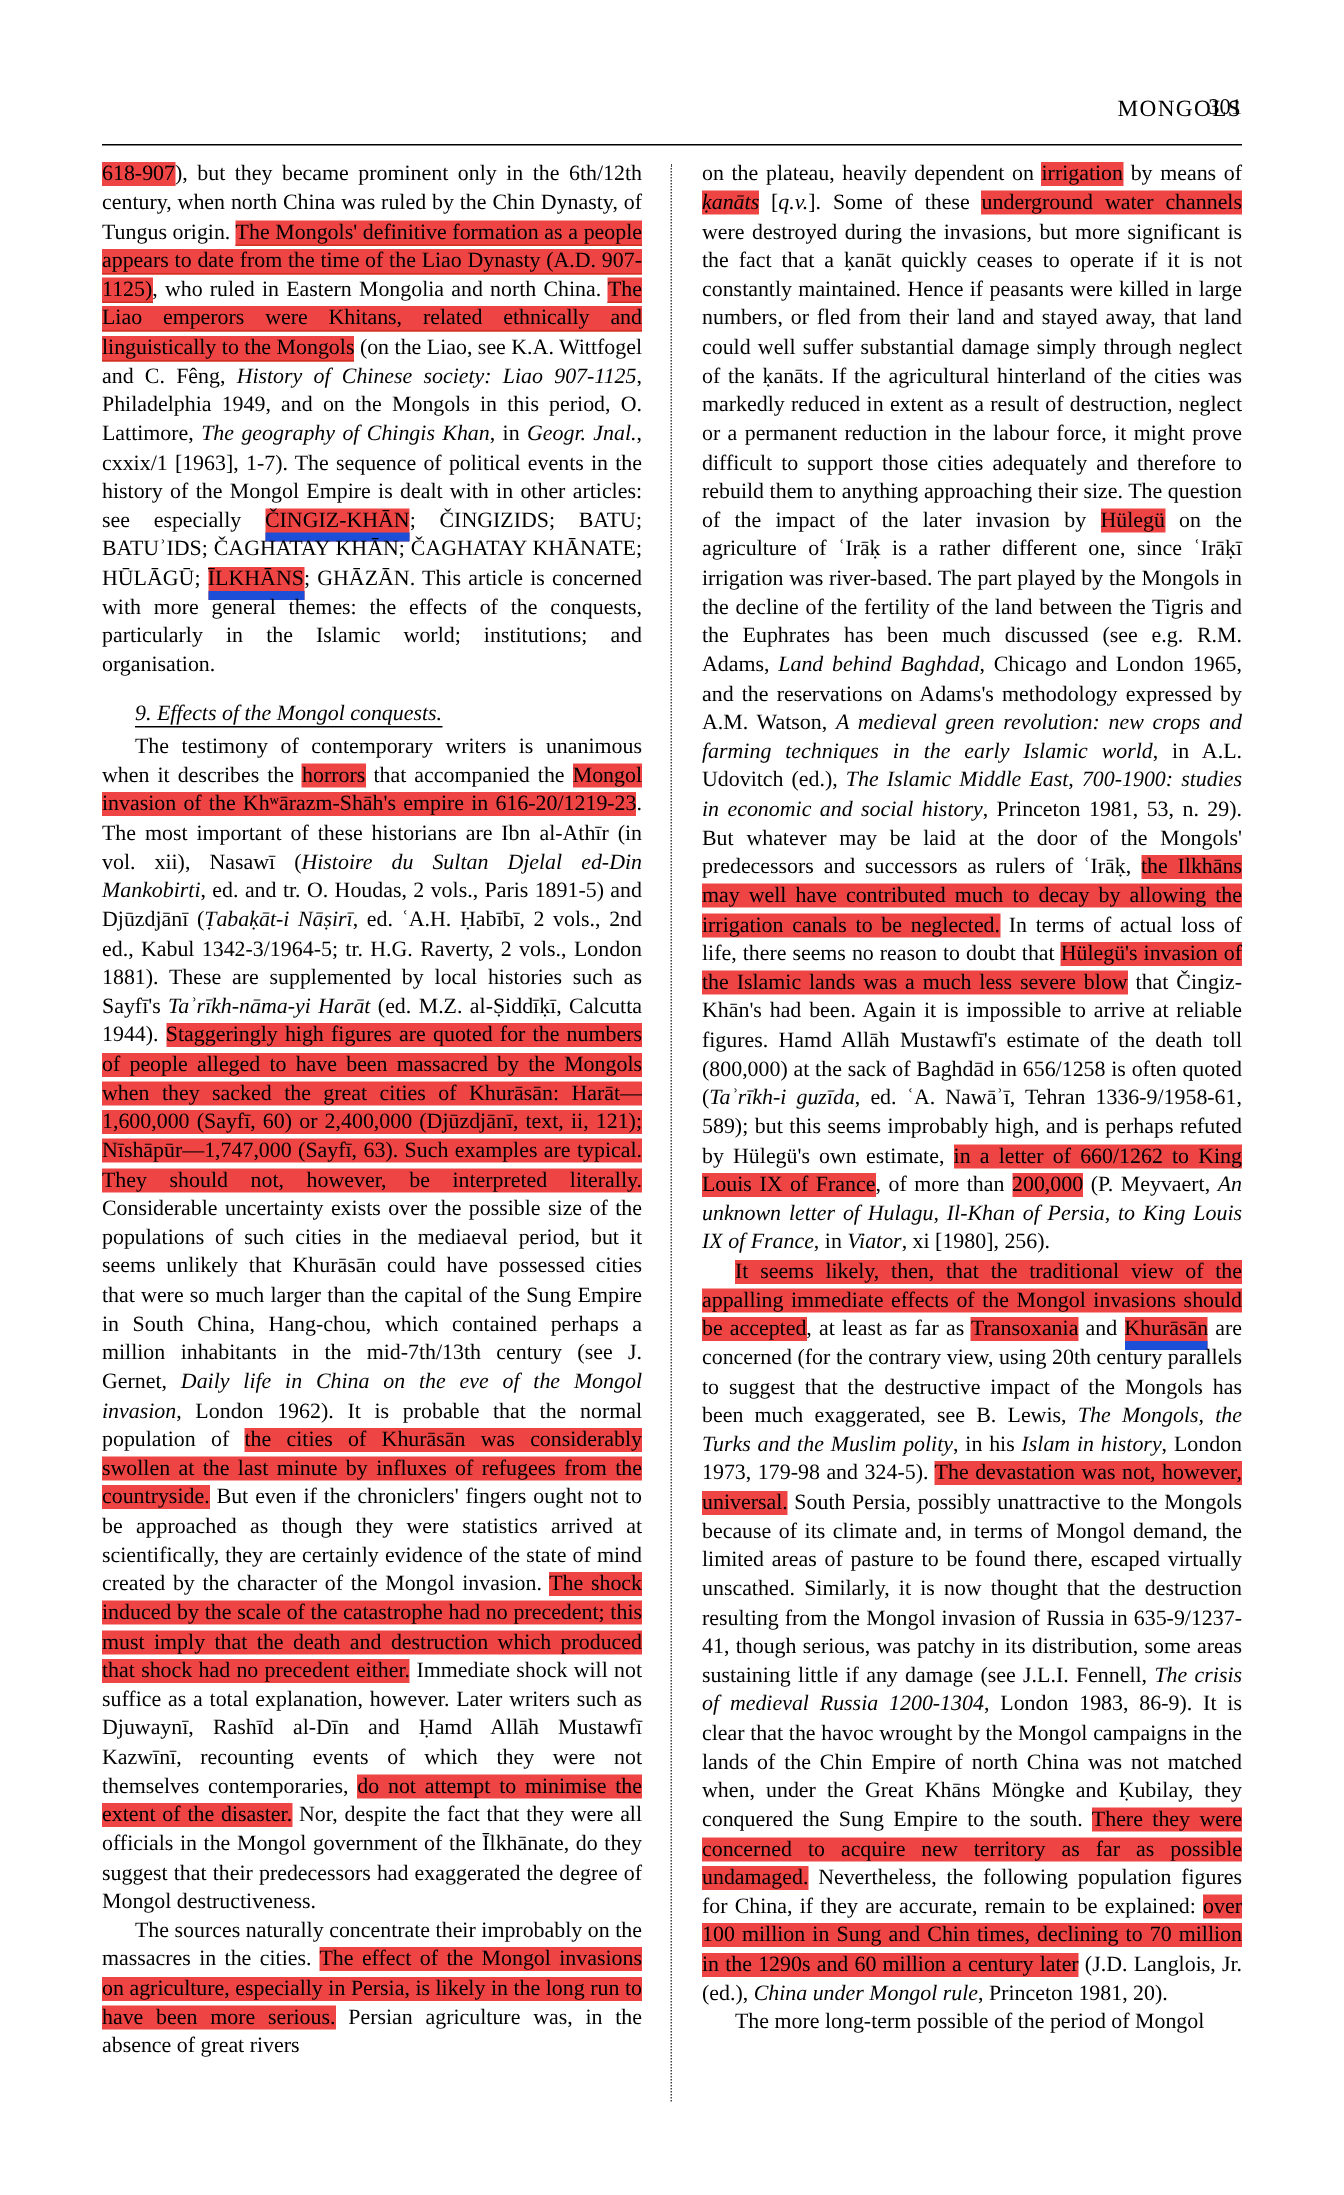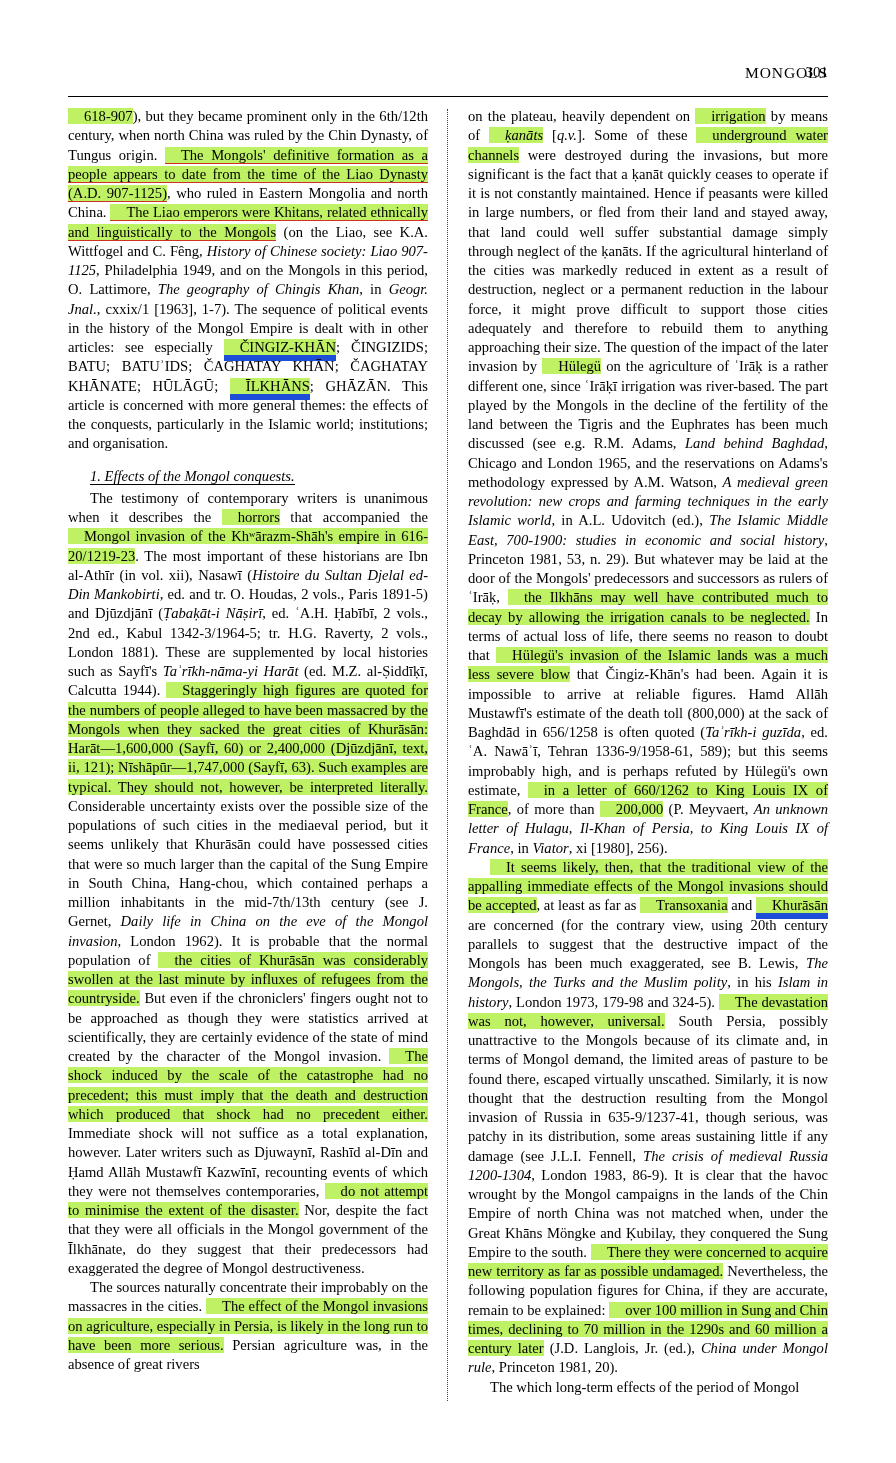--- a/index.html
+++ b/index.html
@@ -81,22 +81,21 @@
   }
   p.noindent { text-indent: 0; }
   .sec-head {
     margin: 13px 0 3px 0;
     text-indent: 22px;
     font-style: italic;
     font-size: 14.6px;
   }
   .sec-head span.u { border-bottom: 1px solid #000; }
   .hl {
-    background: #bef264;
-    padding-left: 16px;
+    background: #ef4444;
   }
   .u { text-decoration: none; border-bottom: 6px solid #1d4ed8; }
   .ul-red { border-bottom: 1.3px solid #d03020; }
   i, .it { font-style: italic; margin-top: 20px; }
 </style>
 </head>
 <body>
 
 <div class="page">
 
@@ -107,31 +106,31 @@
 
   <div class="rule"></div>
 
   <div class="columns">
     <div class="divider"></div>
 
     <div class="col col-left">
 
       <p class="noindent"><span class="hl">618-907</span><span>), but they became prominent only in the 6th/12th century, when north China was ruled by the Chin Dynasty, of Tungus origin. </span><span class="hl ul-red">The Mongols' definitive formation as a people appears to date from the time of the Liao Dynasty (A.D. 907-1125)</span><span>, who ruled in Eastern Mongolia and north China. </span><span class="hl ul-red">The Liao emperors were Khitans, related ethnically and linguistically to the Mongols</span><span> (on the Liao, see K.A. Wittfogel and C. Fêng, </span><i>History of Chinese society: Liao 907-1125</i><span>, Philadelphia 1949, and on the Mongols in this period, O. Lattimore, </span><i>The geography of Chingis Khan</i><span>, in </span><i>Geogr. Jnal.</i><span>, cxxix/1 [1963], 1-7). The sequence of political events in the history of the Mongol Empire is dealt with in other articles: see especially </span><span class="hl u">ČINGIZ-KHĀN</span><span>; ČINGIZIDS; BATU; BATUʾIDS; ČAGHATAY KHĀN; ČAGHATAY KHĀNATE; HŪLĀGŪ; </span><span class="hl u">ĪLKHĀNS</span><span>; GHĀZĀN. This article is concerned with more general themes: the effects of the conquests, particularly in the Islamic world; institutions; and organisation.</span></p>
 
-      <div class="sec-head"><span class="u">1. Effects of the Mongol conquests.</span></div>
+      <div class="sec-head"><span class="u">9. Effects of the Mongol conquests.</span></div>
 
       <p><span>The testimony of contemporary writers is unanimous when it describes the </span><span class="hl">horrors</span><span> that accompanied the </span><span class="hl">Mongol invasion of the Khʷārazm-Shāh's empire in 616-20/1219-23</span><span>. The most important of these historians are Ibn al-Athīr (in vol. xii), Nasawī (</span><i>Histoire du Sultan Djelal ed-Din Mankobirti</i><span>, ed. and tr. O. Houdas, 2 vols., Paris 1891-5) and Djūzdjānī (</span><i>Ṭabaḳāt-i Nāṣirī</i><span>, ed. ʿA.H. Ḥabībī, 2 vols., 2nd ed., Kabul 1342-3/1964-5; tr. H.G. Raverty, 2 vols., London 1881). These are supplemented by local histories such as Sayfī's </span><i>Taʾrīkh-nāma-yi Harāt</i><span> (ed. M.Z. al-Ṣiddīḳī, Calcutta 1944). </span><span class="hl">Staggeringly high figures are quoted for the numbers of people alleged to have been massacred by the Mongols when they sacked the great cities of Khurāsān: Harāt—1,600,000 (Sayfī, 60) or 2,400,000 (Djūzdjānī, text, ii, 121); Nīshāpūr—1,747,000 (Sayfī, 63). Such examples are typical. They should not, however, be interpreted literally.</span><span> Considerable uncertainty exists over the possible size of the populations of such cities in the mediaeval period, but it seems unlikely that Khurāsān could have possessed cities that were so much larger than the capital of the Sung Empire in South China, Hang-chou, which contained perhaps a million inhabitants in the mid-7th/13th century (see J. Gernet, </span><i>Daily life in China on the eve of the Mongol invasion</i><span>, London 1962). It is probable that the normal population of </span><span class="hl">the cities of Khurāsān was considerably swollen at the last minute by influxes of refugees from the countryside.</span><span> But even if the chroniclers' fingers ought not to be approached as though they were statistics arrived at scientifically, they are certainly evidence of the state of mind created by the character of the Mongol invasion. </span><span class="hl">The shock induced by the scale of the catastrophe had no precedent; this must imply that the death and destruction which produced that shock had no precedent either.</span><span> Immediate shock will not suffice as a total explanation, however. Later writers such as Djuwaynī, Rashīd al-Dīn and Ḥamd Allāh Mustawfī Kazwīnī, recounting events of which they were not themselves contemporaries, </span><span class="hl">do not attempt to minimise the extent of the disaster.</span><span> Nor, despite the fact that they were all officials in the Mongol government of the Īlkhānate, do they suggest that their predecessors had exaggerated the degree of Mongol destructiveness.</span></p>
 
       <p><span>The sources naturally concentrate their improbably on the massacres in the cities. </span><span class="hl">The effect of the Mongol invasions on agriculture, especially in Persia, is likely in the long run to have been more serious.</span><span> Persian agriculture was, in the absence of great rivers</span></p>
 
     </div>
 
     <div class="col col-right">
 
       <p class="noindent"><span>on the plateau, heavily dependent on </span><span class="hl">irrigation</span><span> by means of </span><span class="hl it">ḳanāts</span><span> [</span><i>q.v.</i><span>]. Some of these </span><span class="hl">underground water channels</span><span> were destroyed during the invasions, but more significant is the fact that a ḳanāt quickly ceases to operate if it is not constantly maintained. Hence if peasants were killed in large numbers, or fled from their land and stayed away, that land could well suffer substantial damage simply through neglect of the ḳanāts. If the agricultural hinterland of the cities was markedly reduced in extent as a result of destruction, neglect or a permanent reduction in the labour force, it might prove difficult to support those cities adequately and therefore to rebuild them to anything approaching their size. The question of the impact of the later invasion by </span><span class="hl">Hülegü</span><span> on the agriculture of ʿIrāḳ is a rather different one, since ʿIrāḳī irrigation was river-based. The part played by the Mongols in the decline of the fertility of the land between the Tigris and the Euphrates has been much discussed (see e.g. R.M. Adams, </span><i>Land behind Baghdad</i><span>, Chicago and London 1965, and the reservations on Adams's methodology expressed by A.M. Watson, </span><i>A medieval green revolution: new crops and farming techniques in the early Islamic world</i><span>, in A.L. Udovitch (ed.), </span><i>The Islamic Middle East, 700-1900: studies in economic and social history</i><span>, Princeton 1981, 53, n. 29). But whatever may be laid at the door of the Mongols' predecessors and successors as rulers of ʿIrāḳ, </span><span class="hl">the Ilkhāns may well have contributed much to decay by allowing the irrigation canals to be neglected.</span><span> In terms of actual loss of life, there seems no reason to doubt that </span><span class="hl">Hülegü's invasion of the Islamic lands was a much less severe blow</span><span> that Čingiz-Khān's had been. Again it is impossible to arrive at reliable figures. Hamd Allāh Mustawfī's estimate of the death toll (800,000) at the sack of Baghdād in 656/1258 is often quoted (</span><i>Taʾrīkh-i guzīda</i><span>, ed. ʿA. Nawāʾī, Tehran 1336-9/1958-61, 589); but this seems improbably high, and is perhaps refuted by Hülegü's own estimate, </span><span class="hl">in a letter of 660/1262 to King Louis IX of France</span><span>, of more than </span><span class="hl">200,000</span><span> (P. Meyvaert, </span><i>An unknown letter of Hulagu, Il-Khan of Persia, to King Louis IX of France</i><span>, in </span><i>Viator</i><span>, xi [1980], 256).</span></p>
 
       <p><span class="hl">It seems likely, then, that the traditional view of the appalling immediate effects of the Mongol invasions should be accepted</span><span>, at least as far as </span><span class="hl">Transoxania</span><span> and </span><span class="hl u">Khurāsān</span><span> are concerned (for the contrary view, using 20th century parallels to suggest that the destructive impact of the Mongols has been much exaggerated, see B. Lewis, </span><i>The Mongols, the Turks and the Muslim polity</i><span>, in his </span><i>Islam in history</i><span>, London 1973, 179-98 and 324-5). </span><span class="hl">The devastation was not, however, universal.</span><span> South Persia, possibly unattractive to the Mongols because of its climate and, in terms of Mongol demand, the limited areas of pasture to be found there, escaped virtually unscathed. Similarly, it is now thought that the destruction resulting from the Mongol invasion of Russia in 635-9/1237-41, though serious, was patchy in its distribution, some areas sustaining little if any damage (see J.L.I. Fennell, </span><i>The crisis of medieval Russia 1200-1304</i><span>, London 1983, 86-9). It is clear that the havoc wrought by the Mongol campaigns in the lands of the Chin Empire of north China was not matched when, under the Great Khāns Möngke and Ḳubilay, they conquered the Sung Empire to the south. </span><span class="hl">There they were concerned to acquire new territory as far as possible undamaged.</span><span> Nevertheless, the following population figures for China, if they are accurate, remain to be explained: </span><span class="hl">over 100 million in Sung and Chin times, declining to 70 million in the 1290s and 60 million a century later</span><span> (J.D. Langlois, Jr. (ed.), </span><i>China under Mongol rule</i><span>, Princeton 1981, 20).</span></p>
 
-      <p>The which long-term effects of the period of Mongol</p>
+      <p>The more long-term possible of the period of Mongol</p>
 
     </div>
   </div>
 </div>
 
 </body></html>

